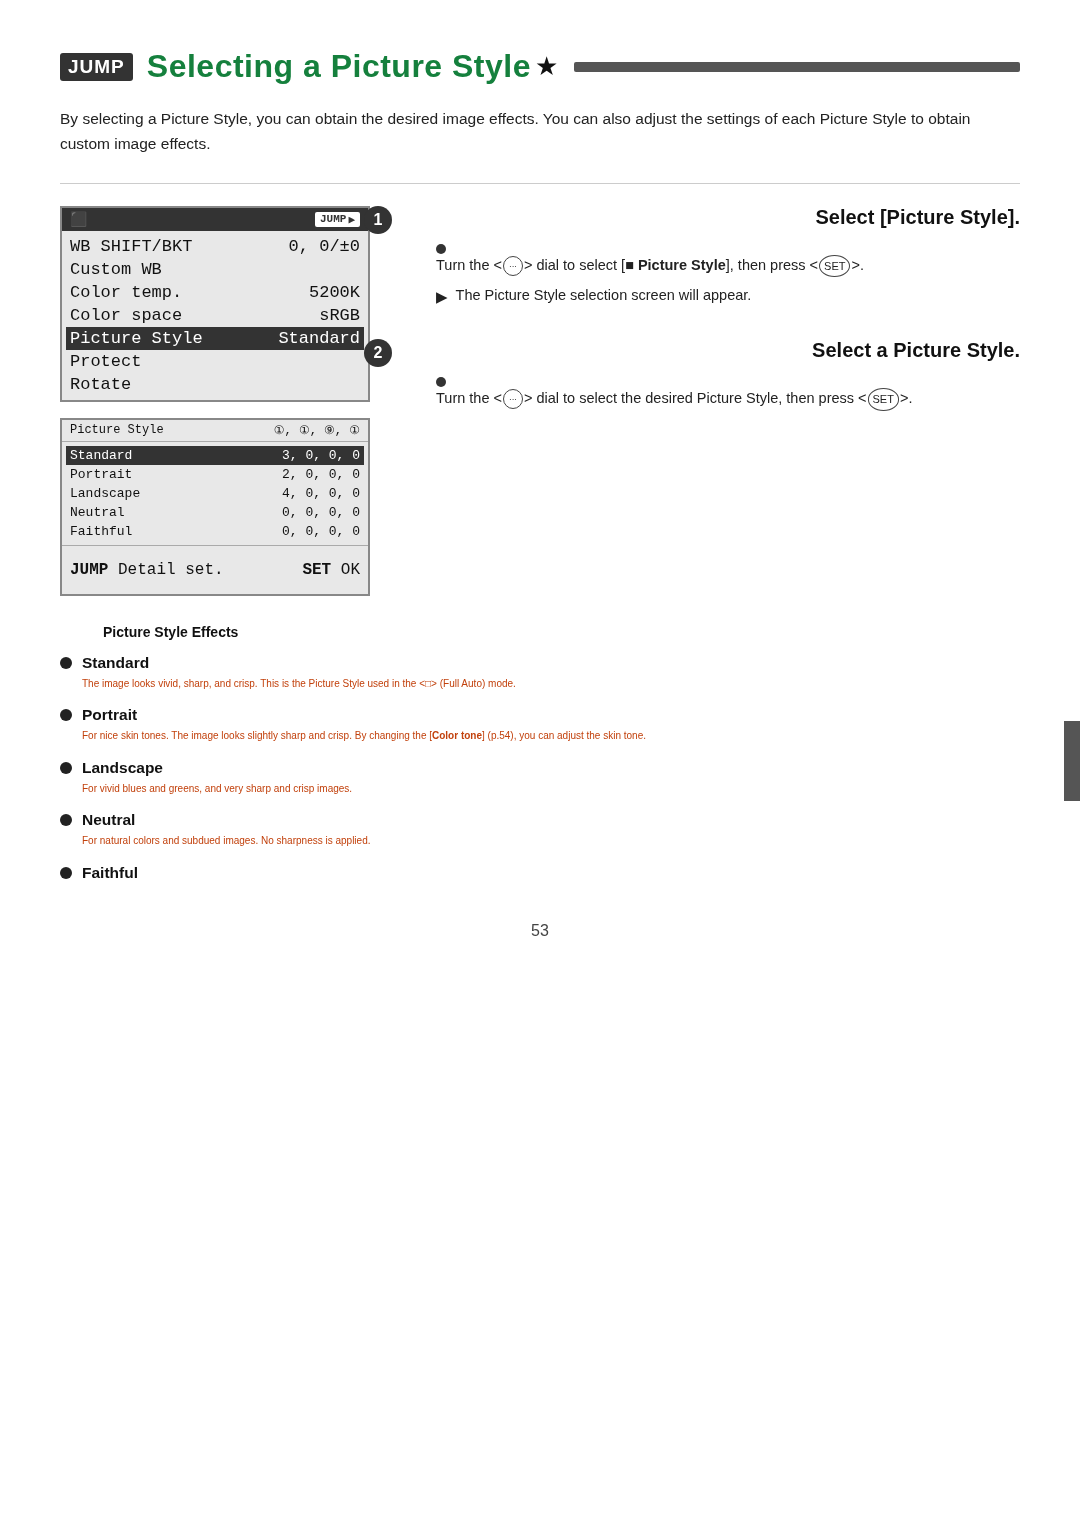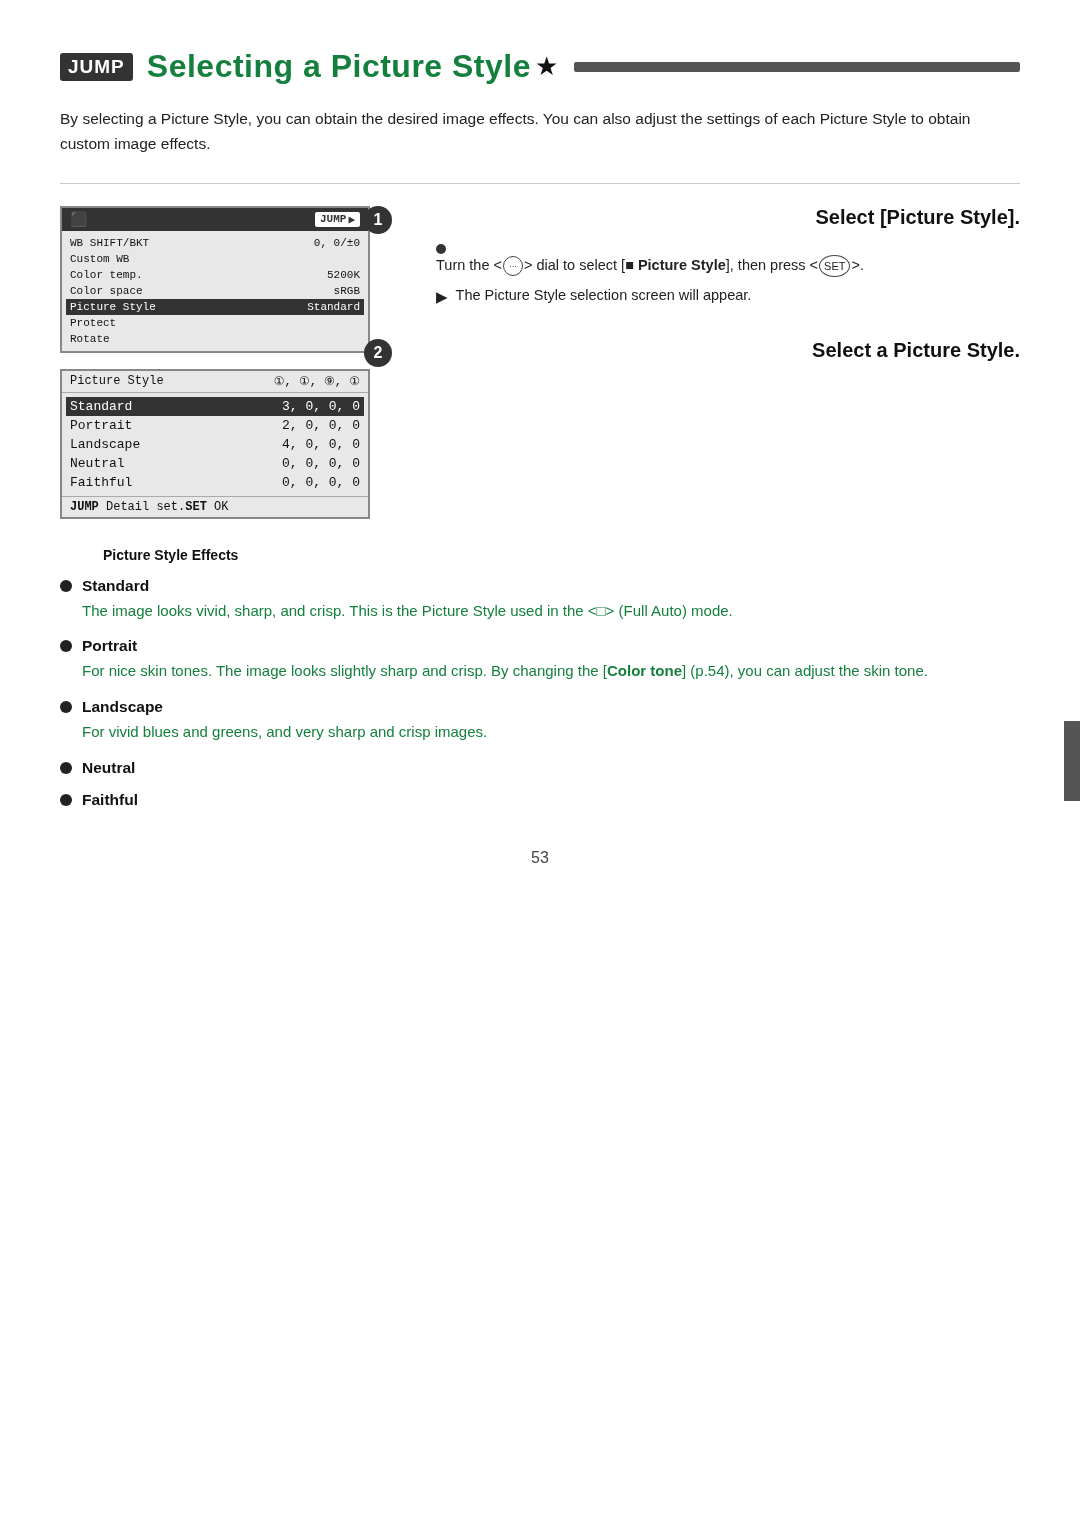--- a/index.html
+++ b/index.html
@@ -110,21 +110,21 @@
       display: flex;
       align-items: center;
       gap: 2px;
     }
     .lcd-body {
       padding: 4px 8px;
     }
     .lcd-row {
       display: flex;
       padding: 2px 0;
-      font-size: 11px;
+      font-size: 17px;
       gap: 18px;
     }
     .lcd-row.highlighted {
       background: #333;
       color: #fff;
       padding: 2px 4px;
       margin: 0 -4px;
     }
     .lcd-row .label { flex: 1; }
     .lcd-row .value { }
@@ -156,23 +156,24 @@
       font-size: 13px;
     }
     .lcd2-row.highlighted {
       background: #333;
       color: #fff;
       padding: 2px 4px;
       margin: 0 -4px;
     }
     .lcd-footer {
       display: flex;
-      padding: 3px 8px;
+      justify-content: space-between;
+      padding: 15px 8px;
       border-top: 1px solid #aaa;
-      font-size: 12px;
+      font-size: 16px;
     }
 
     
     .step-num {
       display: inline-flex;
       align-items: center;
       justify-content: center;
       width: 28px;
       height: 28px;
       border-radius: 50%;
@@ -284,23 +285,23 @@
       background: #222;
       flex-shrink: 0;
       margin-right: 10px;
     }
     .effect-label {
       font-size: 15.5px;
       font-weight: bold;
       color: #111;
     }
     .effect-desc {
-      font-size: 15px;
+      font-size: 10px;
       line-height: 1.65;
-      color: #15803d;
+      color: #c2410c;
       padding-left: 22px;
     }
 
     
     .page-number {
       text-align: center;
       font-size: 16px;
       color: #444;
       margin-top: 40px;
     }
@@ -425,20 +426,28 @@
         <div class="arrow-bullet">
           <span class="arrow">▶</span>
           <div>The Picture Style selection screen will appear.</div>
         </div>
       </div>
     </div>
 
     <div class="step-block">
       <div class="step-num">2</div>
       <div class="step-heading">Select a Picture Style.</div>
+      <div class="step-content">
+        <div class="bullet-dot">
+          <div class="dot"></div>
+          <div>
+            Turn the &lt;<span class="dial-sym"></span>&gt; dial to select the desired Picture Style, then press &lt;<span class="set-sym">SET</span>&gt;.
+          </div>
+        </div>
+      </div>
     </div>
 
   </div>
 </div>
 
 <div class="effects-section">
   <div class="effects-heading">Picture Style Effects</div>
 
   <div class="effect-item">
     <div class="effect-label-row">
@@ -466,20 +475,21 @@
       <span class="effect-label">Landscape</span>
     </div>
     <div class="effect-desc">For vivid blues and greens, and very sharp and crisp images.</div>
   </div>
 
   <div class="effect-item">
     <div class="effect-label-row">
       <div class="effect-dot"></div>
       <span class="effect-label">Neutral</span>
     </div>
+    <div class="effect-desc">For natural colors and subdued images. No sharpness is applied.</div>
   </div>
 
   <div class="effect-item">
     <div class="effect-label-row">
       <div class="effect-dot"></div>
       <span class="effect-label">Faithful</span>
     </div>
   </div>
 
 </div>

